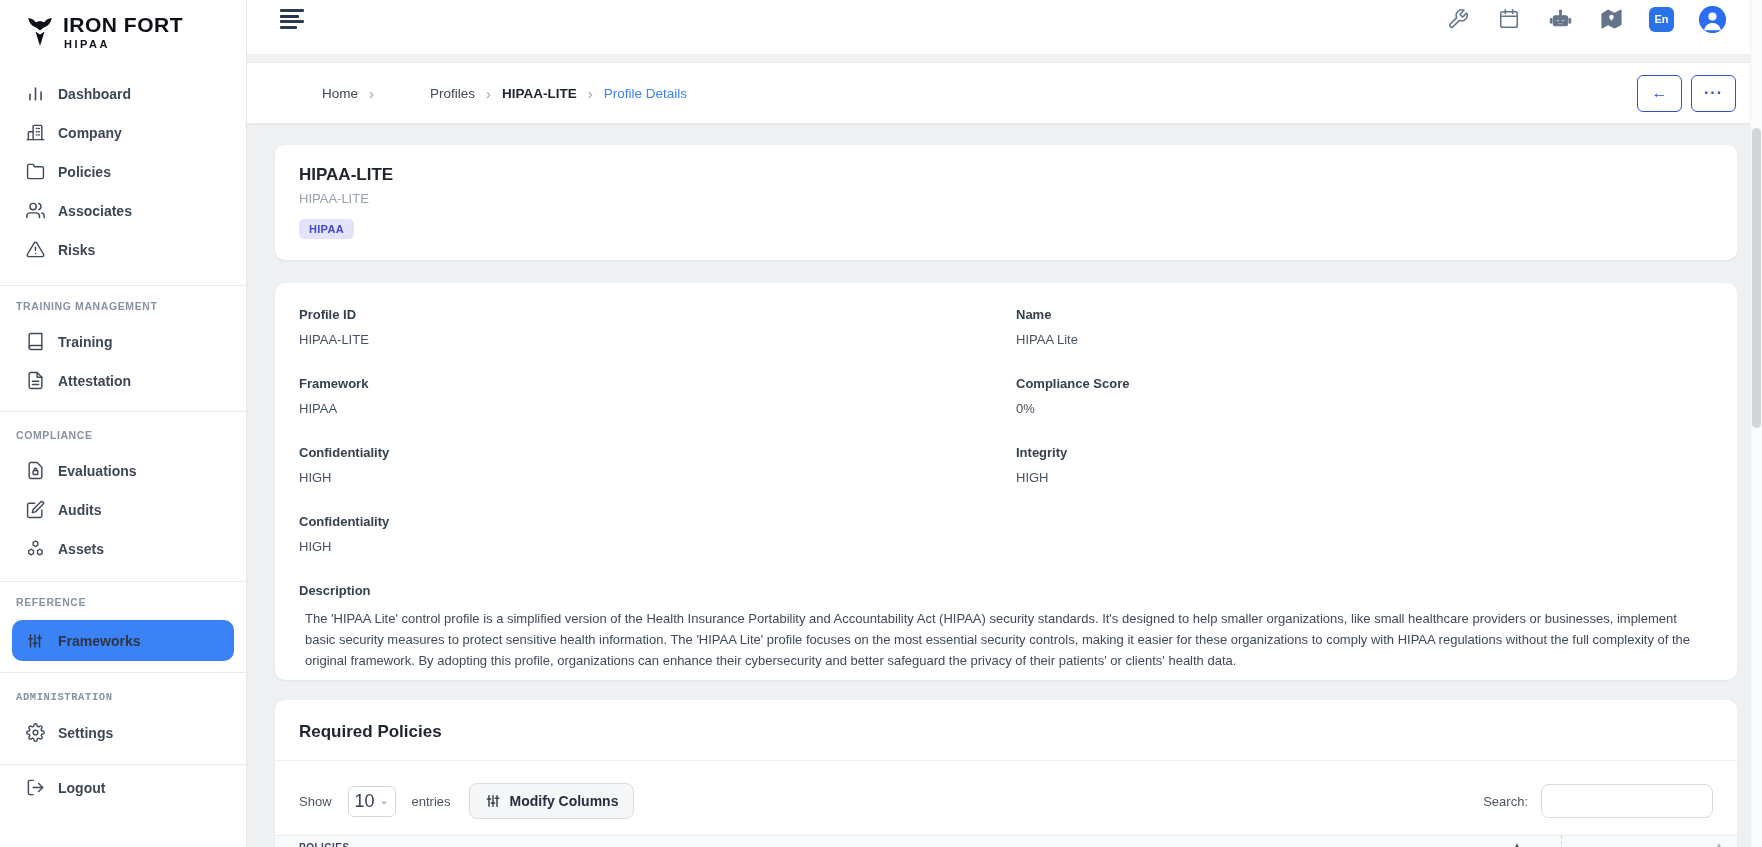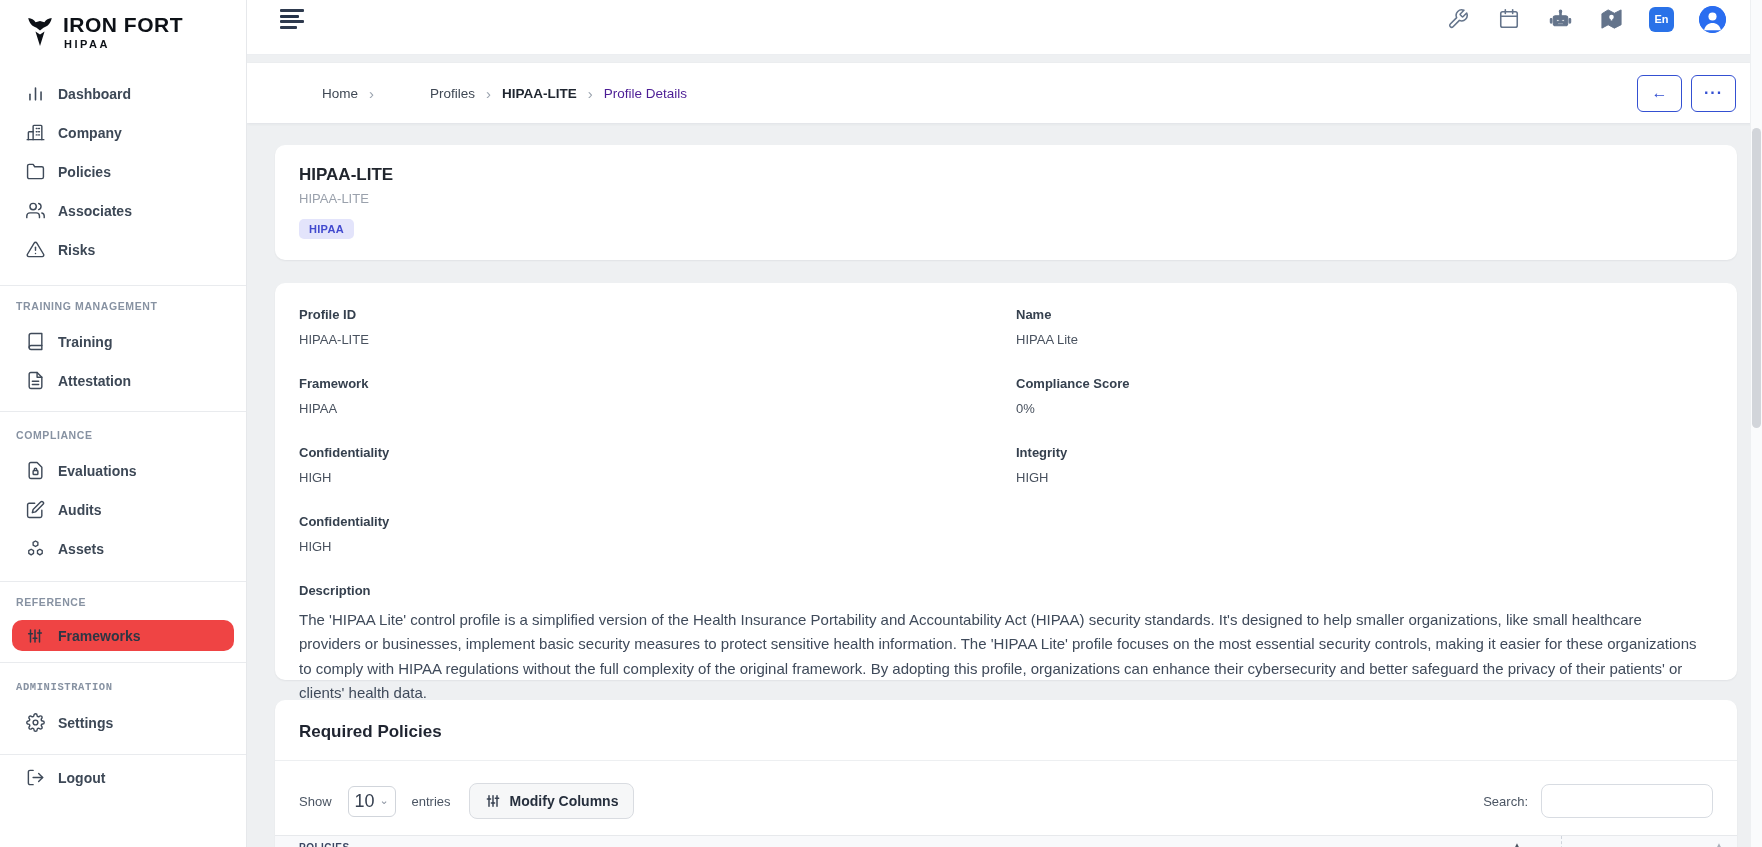--- a/index.html
+++ b/index.html
@@ -21,21 +21,21 @@
     font-size:14px; font-weight:600; color:#3d4856; cursor:pointer; }
   .nav-item .ic { width:20px; height:20px; flex:0 0 20px; display:flex; align-items:center; justify-content:center; }
   .nav-item svg { stroke:#3f4a59; }
   .divider { height:1px; background:#e9ebee; }
   .d1 { margin-top:16px; } .d2 { margin-top:11px; } .d3 { margin-top:13px; }
   .d4 { margin-top:11px; } .d5 { margin-top:12px; }
   .section-title { font-size:10.5px; font-weight:700; letter-spacing:.6px; color:#8792a2;
     padding-left:16px; margin-top:14px; margin-bottom:10px; }
   .sec-c { margin-top:17px; }
   .sec-a { margin-top:18px;font-family:Liberation Mono, monospace; }
-  .pill { margin:12px 12px 0 12px; height:31px; border-radius:10px; background:#ef4444;
+  .pill { margin:12px 12px 0 12px; height:41px; border-radius:10px; background:#3b82f6;
     display:flex; align-items:center; padding-left:13px; gap:13px; font-size:14px;
     font-weight:600; color:#2d3644; cursor:pointer; }
   .pill .ic { width:20px; height:20px; display:flex; align-items:center; justify-content:center; }
   .logout-item { margin-top:3px; }
 
   
   .topbar { position:absolute; left:247px; top:0; right:0; height:55px; background:#fff;
     border-bottom:1px solid #eceef1; display:flex; align-items:center;
     padding:0 36px 16px 33px; z-index:4; }
   .burger { width:26px; height:20px; display:flex; flex-direction:column; justify-content:space-between; cursor:pointer; }
@@ -50,21 +50,21 @@
   .avatar { width:27px; height:27px; border-radius:50%; background:#2a6df0; display:flex;
     align-items:flex-end; justify-content:center; overflow:hidden; cursor:pointer; }
 
   
   .crumb-bar { position:absolute; left:247px; top:63px; right:0; height:60px; background:#fff;
     box-shadow:0 1px 3px rgba(25,39,70,.07); display:flex; align-items:center;
     padding:0 26px 0 30px; z-index:3; }
   .crumbs { display:flex; align-items:center; gap:11px; font-size:13.5px; }
   .crumb-link { color:#3f4854; cursor:pointer;margin-left:45px; }
   .crumb-bold { color:#1f2630; font-weight:700; cursor:pointer; }
-  .crumb-current { color:#4c1d95; }
+  .crumb-current { color:#3b82f6; }
   .chev::before { content:"›"; color:#9aa3ae; font-size:15px; }
   .crumb-actions { margin-left:auto; display:flex; gap:9px; }
   .sq-btn { width:45px; height:37px; border-radius:6px; border:1.5px solid #3450d2; background:#fff;
     color:#3450d2; display:flex; align-items:center; justify-content:center; cursor:pointer; }
   .back-glyph::before { content:"←"; font-size:16px; font-weight:700; }
   .dots-glyph::before { content:"···"; font-size:16px; font-weight:800; letter-spacing:1px; }
 
   
   .content { position:absolute; left:247px; top:123px; right:0; bottom:0; background:#eef0f2;
     padding:22px 25px 0 28px; overflow:hidden; }
@@ -74,21 +74,21 @@
   .profile-title { font-size:17px; font-weight:700; color:#21262e; }
   .profile-sub { font-size:13px; color:#9aa1ac; margin-top:6px; }
   .badge { display:inline-block; margin-top:13px; padding:4px 10px; border-radius:5px;
     background:#e3e4fb; color:#4149ce; font-size:11px; font-weight:700; letter-spacing:.3px; }
 
   .card-details { height:397px; padding:24px; margin-bottom:20px; }
   .fields-grid { display:grid; grid-template-columns:1fr 1fr; column-gap:20px; }
   .field { margin-bottom:29px; }
   .field-label { font-size:13px; font-weight:700; color:#35404e; margin-bottom:10px; }
   .field-value { font-size:13px; color:#49525f; }
-  .desc-text { font-size:15px; color:#3f4a5a; line-height:1.62; margin-top:10px; padding-right:14px; }
+  .desc-text { font-size:13px; color:#3f4a5a; line-height:1.62; margin-top:10px; padding-right:14px;margin-left:6px; }
 
   .card-policies { height:300px; padding:0; position:relative; overflow:hidden; }
   .rp-head { padding:22px 24px 18px 24px; border-bottom:1px solid #edeff1; }
   .rp-title { font-size:17px; font-weight:700; color:#1f2430; }
   .rp-controls { display:flex; align-items:center; padding:22px 24px 0 24px; height:58px; }
   .show-group { display:flex; align-items:center; gap:16px; font-size:13px; color:#4b5563; }
   .page-select { width:48px; height:31px; border:1px solid #d1d5db; border-radius:6px; background:#fff;
     display:flex; align-items:center; justify-content:center; gap:5px; font-size:18px; color:#374151; cursor:pointer; }
   .caret::before { content:"⌄"; color:#8b93a1; font-size:11px; line-height:0; position:relative; top:-3px; }
   .modify-btn { margin-left:18px; height:36px; padding:0 15px; background:#f6f7f8; border:1px solid #d9dce1;

